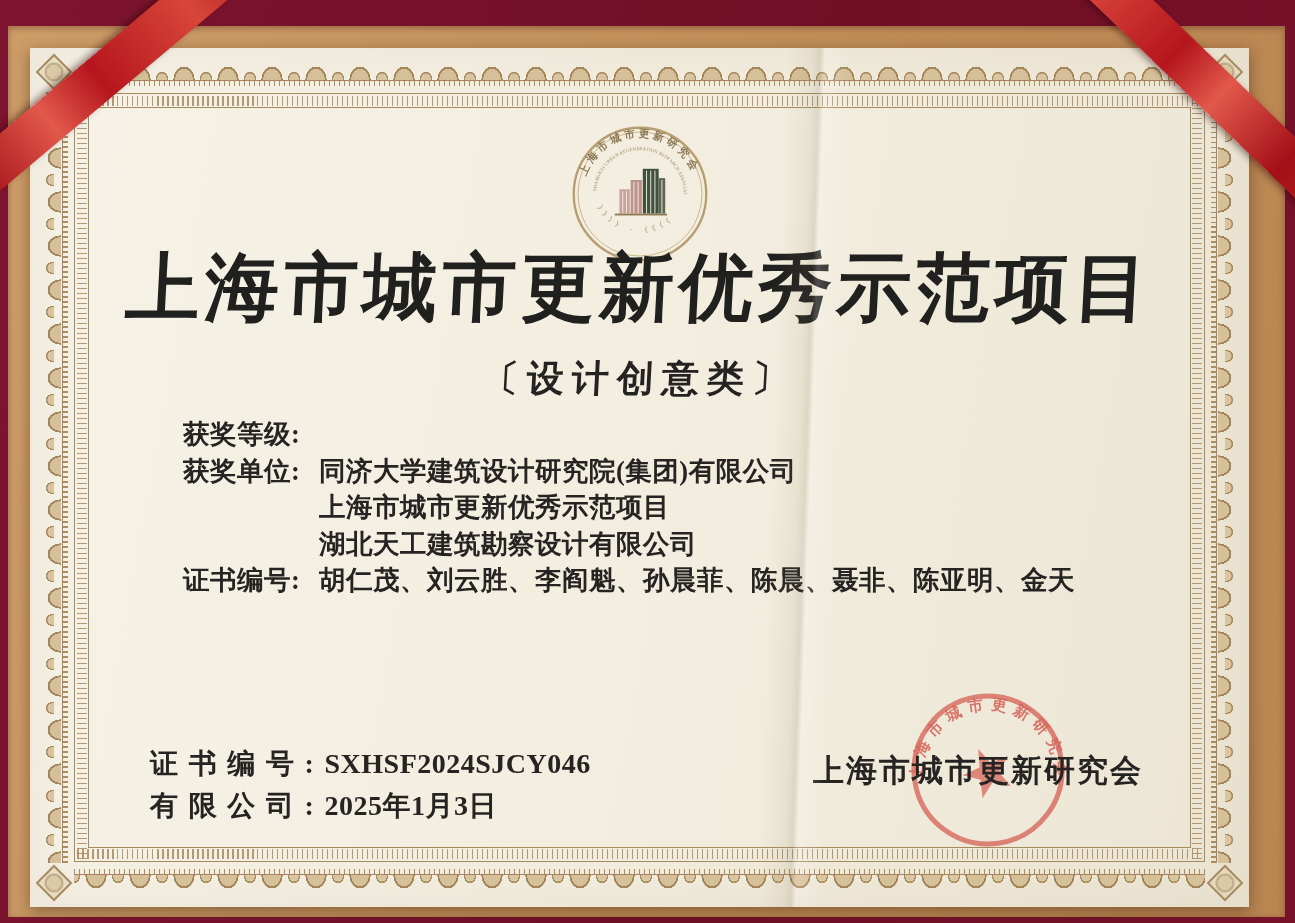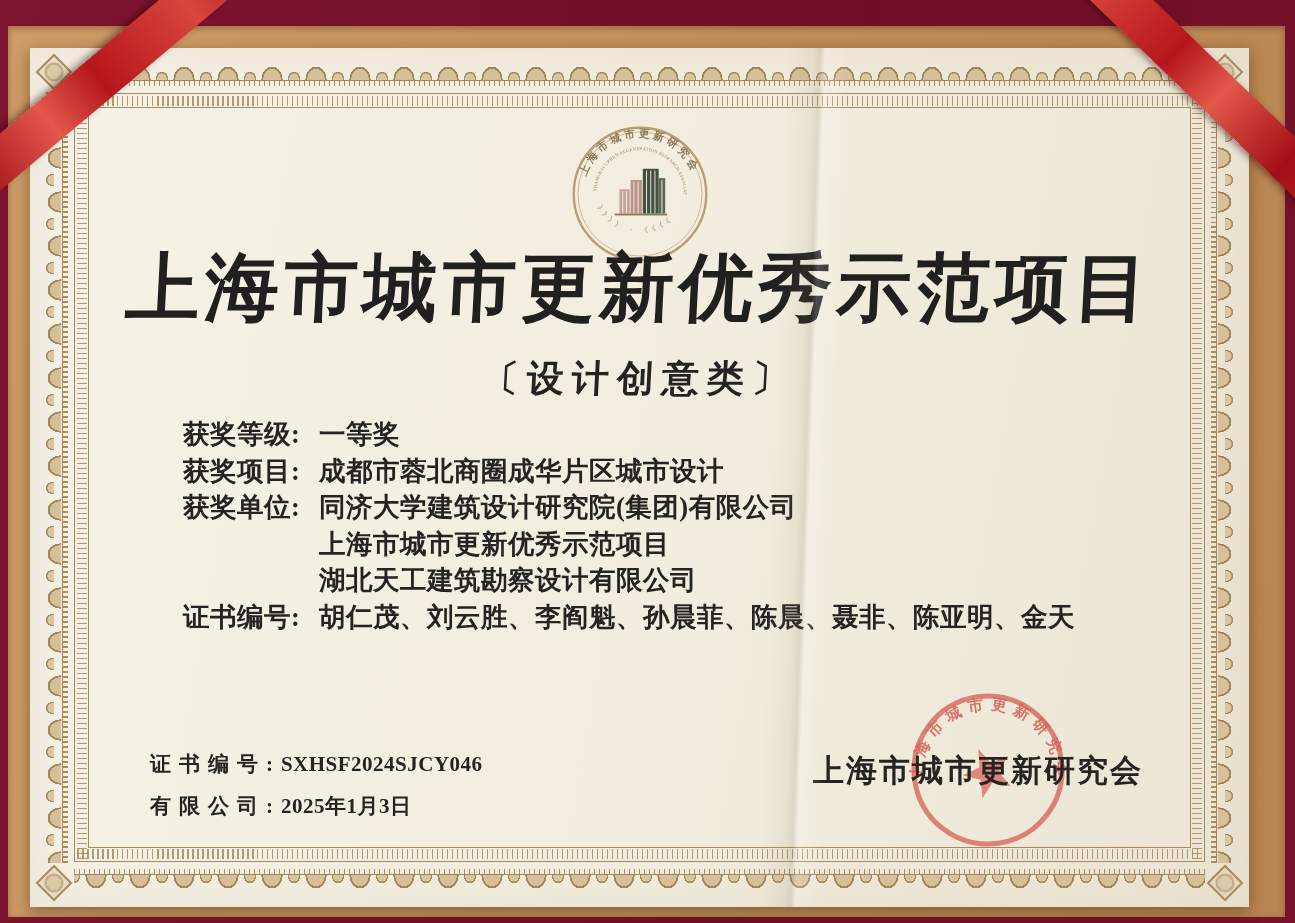--- a/index.html
+++ b/index.html
@@ -51,21 +51,21 @@
     font-size:74px;font-weight:bold;color:#20201f;letter-spacing:5px;
     transform:skewX(-3deg);white-space:nowrap;}
   .category{position:absolute;top:306px;left:0;right:0;text-align:center;
     font-size:37px;font-weight:bold;color:#242322;letter-spacing:8px;transform:skewX(-3deg);}
 
   .fields{position:absolute;top:368px;left:153px;right:40px;color:#262423;}
   .field-row{display:grid;grid-template-columns:136px 1fr;font-size:26.5px;line-height:36.5px;}
   .field-label{font-weight:600;letter-spacing:.5px;white-space:nowrap;}
   .field-lines div{font-weight:600;letter-spacing:.5px;white-space:nowrap;}
 
-  .footer-left{position:absolute;top:695px;left:120px;color:#262423;font-size:21px;line-height:42px;}
+  .footer-left{position:absolute;top:695px;left:120px;color:#262423;font-size:28px;line-height:42px;}
   .foot-label{letter-spacing:.38em;font-weight:600;}
   .foot-value{letter-spacing:.5px;font-weight:600;}
   .footer-right{position:absolute;top:702px;right:56px;width:430px;text-align:center;}
   .issuer{position:relative;z-index:3;font-size:31px;font-weight:600;color:#262423;letter-spacing:2px;white-space:nowrap;}
   .seal{position:absolute;top:637px;left:873px;width:170px;height:170px;z-index:2;
     opacity:.8;mix-blend-mode:multiply;transform:rotate(-8deg);}
 
   .crease-v{position:absolute;top:0;bottom:0;left:742px;width:64px;z-index:4;pointer-events:none;
     transform:skewX(-2deg);
     background:linear-gradient(90deg,transparent,rgba(151,134,103,.10) 40%,rgba(108,92,66,.15) 52%,rgba(255,255,252,.20) 60%,transparent);}
@@ -131,29 +131,20 @@
           <rect x="48" y="96" width="56" height="2" fill="#8d7a55"></rect>
         </g>
       </svg>
 
       <div class="title">上海市城市更新优秀示范项目</div>
       <div class="category">〔设计创意类〕</div>
 
       <div class="fields">
         <div class="field-row">
           <span class="field-label">获奖等级:</span>
-          <div class="field-lines">
-            <div>一等奖</div>
-          </div>
-        </div>
-        <div class="field-row">
-          <span class="field-label">获奖项目:</span>
-          <div class="field-lines">
-            <div>成都市蓉北商圈成华片区城市设计</div>
-          </div>
         </div>
         <div class="field-row">
           <span class="field-label">获奖单位:</span>
           <div class="field-lines">
             <div>同济大学建筑设计研究院(集团)有限公司</div>
             <div>上海市城市更新优秀示范项目</div>
             <div>湖北天工建筑勘察设计有限公司</div>
           </div>
         </div>
         <div class="field-row">

